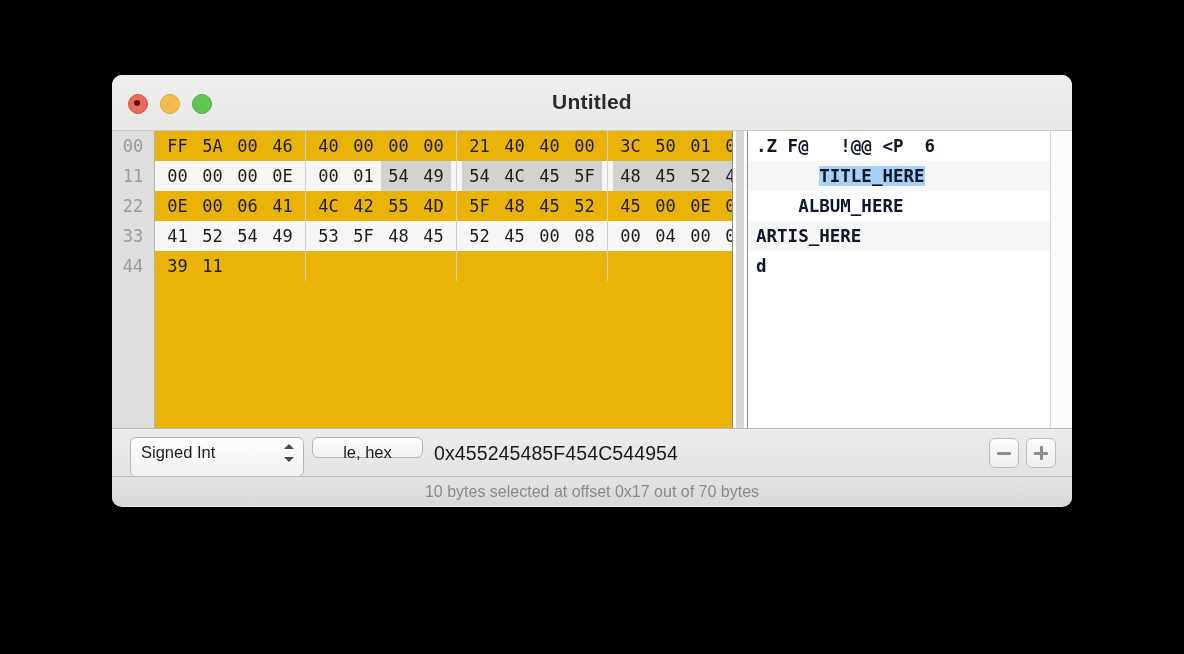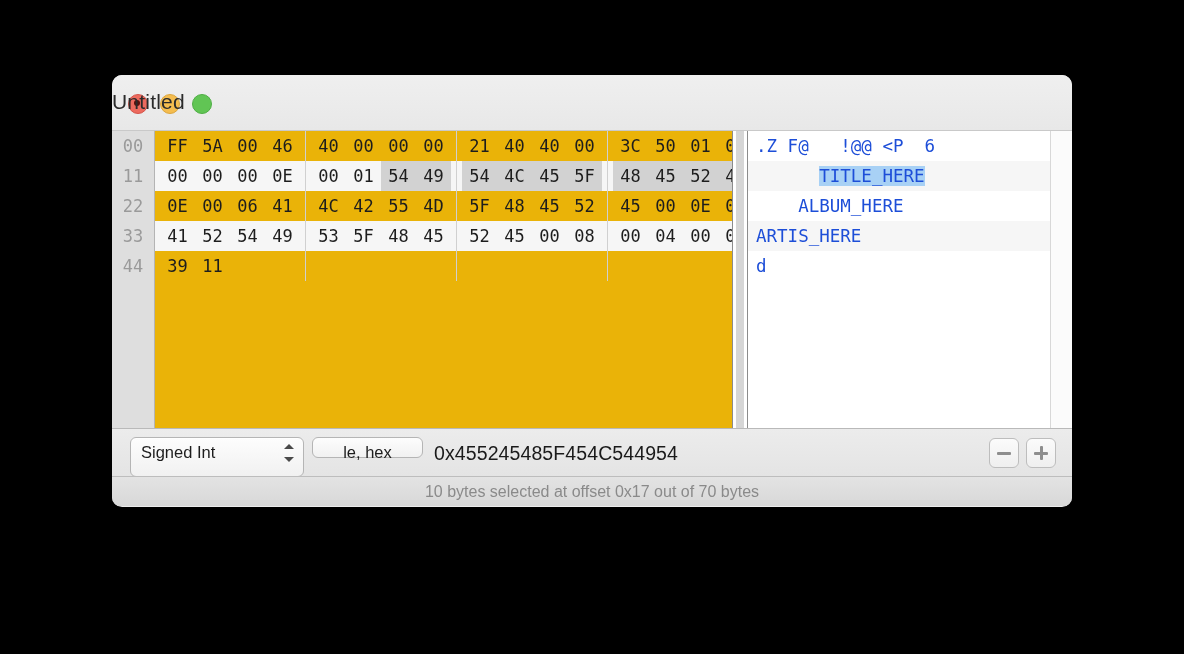--- a/index.html
+++ b/index.html
@@ -56,23 +56,23 @@
     content: "";
     position: absolute;
     left: 5px; top: 5px;
     width: 6px; height: 6px;
     border-radius: 50%;
     background: #5c0f0b;
   }
   .title-text {
     position: absolute;
     left: 0; right: 0; top: 15px;
-    text-align: left;
+    text-align: center;
     font-size: 21px;
-    font-weight: normal;
+    font-weight: bold;
     color: #2b2b2b;
     letter-spacing: 0.2px;
   }
 
   
   .editor {
     position: relative;
     height: 297px;
     background: #ffffff;
     display: flex;
@@ -151,24 +151,25 @@
     position: relative;
     flex: 1 1 auto;
     background: #ffffff;
     overflow: hidden;
   }
   .asciirow {
     height: 30px;
     line-height: 30px;
     font-family: "DejaVu Sans Mono", monospace;
     font-size: 17.5px;
-    color: #1d4ed8;
+    color: #0f172a;
     white-space: pre;
     padding-left: 8px;
     box-sizing: border-box;
+    font-weight: bold;
   }
   .asciirow.odd { background: #f6f6f6; }
   .asciirow .hl { background: #a8d1f5; }
 
   
   .right-gutter {
     width: 22px;
     flex: 0 0 22px;
     background: #fbfbfb;
     border-left: 1px solid #d8d8d8;

